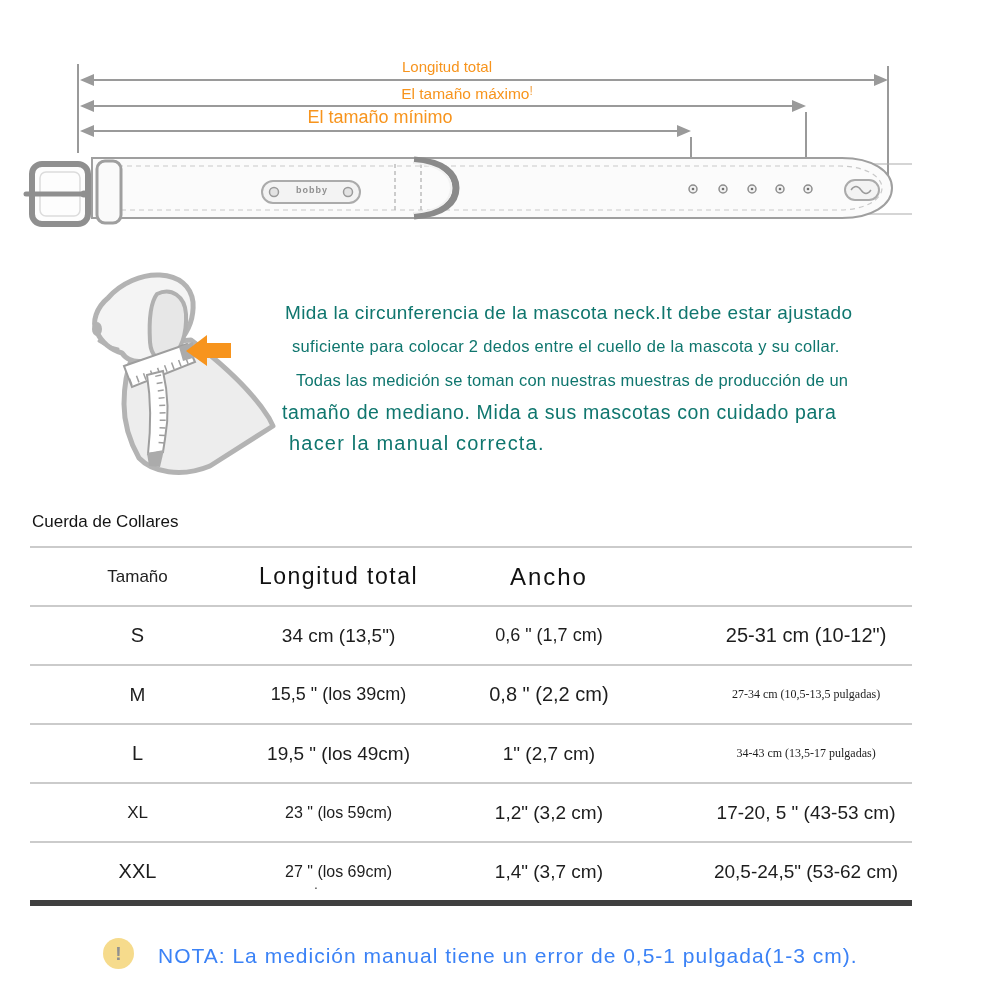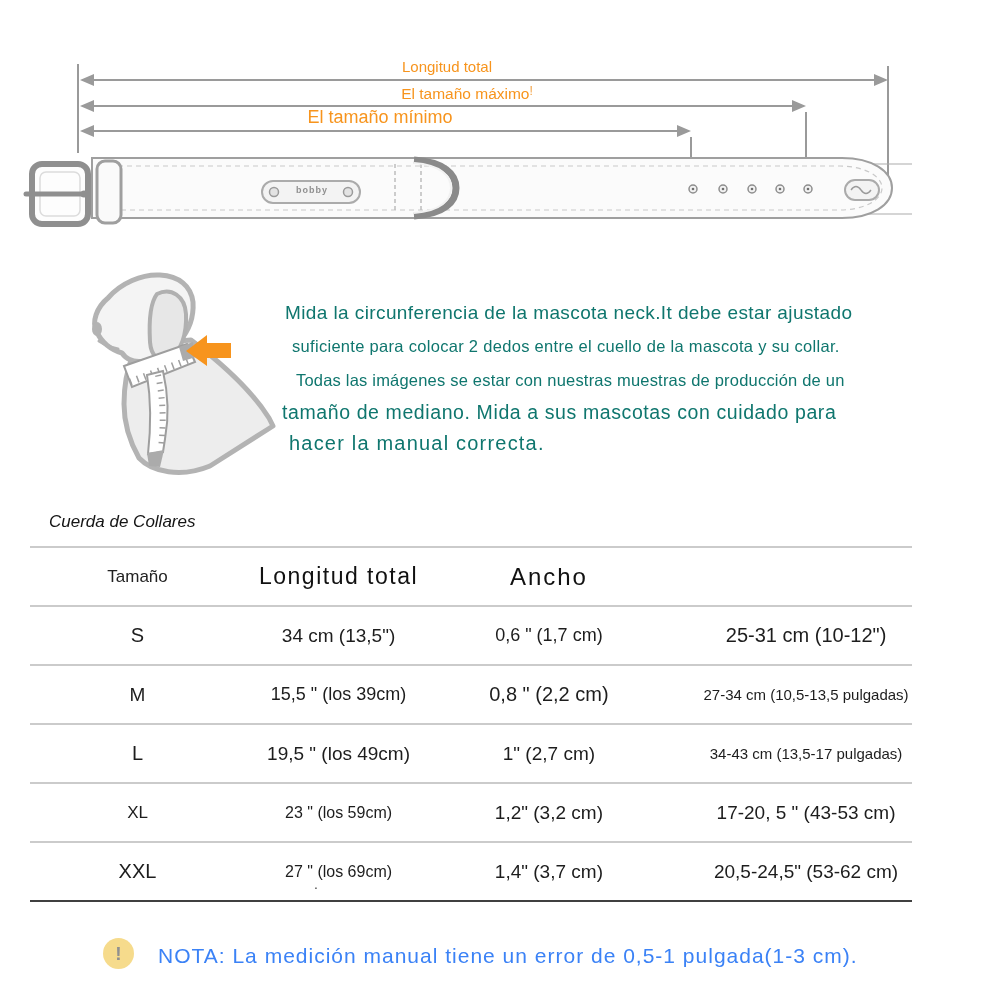--- a/index.html
+++ b/index.html
@@ -15,26 +15,26 @@
   }
   .dim-mark{font-size:12px;color:#f2a040;vertical-align:top;}
   
   .instr{position:absolute;color:#0f766e;white-space:nowrap;}
   
   .plate-text{
     position:absolute;left:288px;top:185px;width:48px;text-align:center;
     font-size:9px;font-weight:bold;color:#8f8f8f;letter-spacing:1px;
   }
   
-  .table-title{position:absolute;left:49px;top:512px;font-size:17px;color:#141414;font-style:italic;}
+  .table-title{position:absolute;left:32px;top:512px;font-size:17px;color:#141414;}
   .size-table{position:absolute;left:30px;top:546px;width:935px;}
   .t-row{display:flex;align-items:center;height:57px;border-top:2px solid #cbcbcb;}
-  .t-row:last-child{border-bottom:2px solid #404040;}
+  .t-row:last-child{border-bottom:6px solid #404040;}
   .cell{text-align:center;color:#1d1d1d;white-space:nowrap;}
-  .c1{width:23%;} .c2{width:20%;} .c3{width:25%;} .c4{width:30%;} .fs15{font-size:15px;} .fs16{font-size:16px;} .fs18{font-size:18px;} .fs19{font-size:19px;}
+  .c1{width:23%;} .c2{width:20%;} .c3{width:25%;} .c4{width:30%;} .fs15{font-size:12px;font-family:Liberation Serif, serif;} .fs16{font-size:16px;} .fs18{font-size:18px;} .fs19{font-size:19px;}
   .fs20{font-size:20px;} .fs21{font-size:17px;}
   .hdr2{font-size:23px;letter-spacing:1.5px;color:#111;}
   .hdr3{font-size:24px;letter-spacing:2px;color:#111;}
   .hdr4{font-size:24px;letter-spacing:1px;color:#111;}
   .hdr1{font-size:17px;color:#222;}
   .stray-dot{position:absolute;left:314px;top:876px;font-size:14px;color:#444;}
   
   .note-icon{
     position:absolute;left:103px;top:938px;width:31px;height:31px;border-radius:50%;
     background:#f6db8c;display:flex;align-items:center;justify-content:center;
@@ -165,21 +165,21 @@
       <path d="M118,110 C123,133 124,157 121,183" stroke="#9e9e9e" stroke-width="6" stroke-dasharray="1.5,6" fill="none"></path>
       <polygon points="139,82 153,77 156,92 143,96" fill="#ababab"></polygon>
       <polygon points="107,188 124,185 120,202 109,201" fill="#ababab"></polygon>
     </g>
 
     <polygon points="146,86 167,70 167,78 191,78 191,93 167,93 167,101" fill="#f7941d"></polygon>
   </svg>
 
   <div class="instr" style="left:285px;top:302px;font-size:19px;letter-spacing:0.4px;">Mida la circunferencia de la mascota neck.It debe estar ajustado</div>
   <div class="instr" style="left:292px;top:337px;font-size:16.5px;letter-spacing:0.3px;">suficiente para colocar 2 dedos entre el cuello de la mascota y su collar.</div>
-  <div class="instr" style="left:296px;top:371px;font-size:16.5px;letter-spacing:0.2px;">Todas las imágenes se estar con nuestras muestras de producción de un</div>
+  <div class="instr" style="left:296px;top:371px;font-size:16.5px;letter-spacing:0.2px;">Todas las medición se toman con nuestras muestras de producción de un</div>
   <div class="instr" style="left:282px;top:401px;font-size:19.5px;letter-spacing:0.6px;">tamaño de mediano. Mida a sus mascotas con cuidado para</div>
   <div class="instr" style="left:289px;top:432px;font-size:20px;letter-spacing:1.2px;">hacer la manual correcta.</div>
 
   <div class="table-title">Cuerda de Collares</div>
 
   <div class="size-table">
     <div class="t-row">
       <div class="cell c1 hdr1">Tamaño</div>
       <div class="cell c2 hdr2">Longitud total</div>
       <div class="cell c3 hdr3">Ancho</div>

